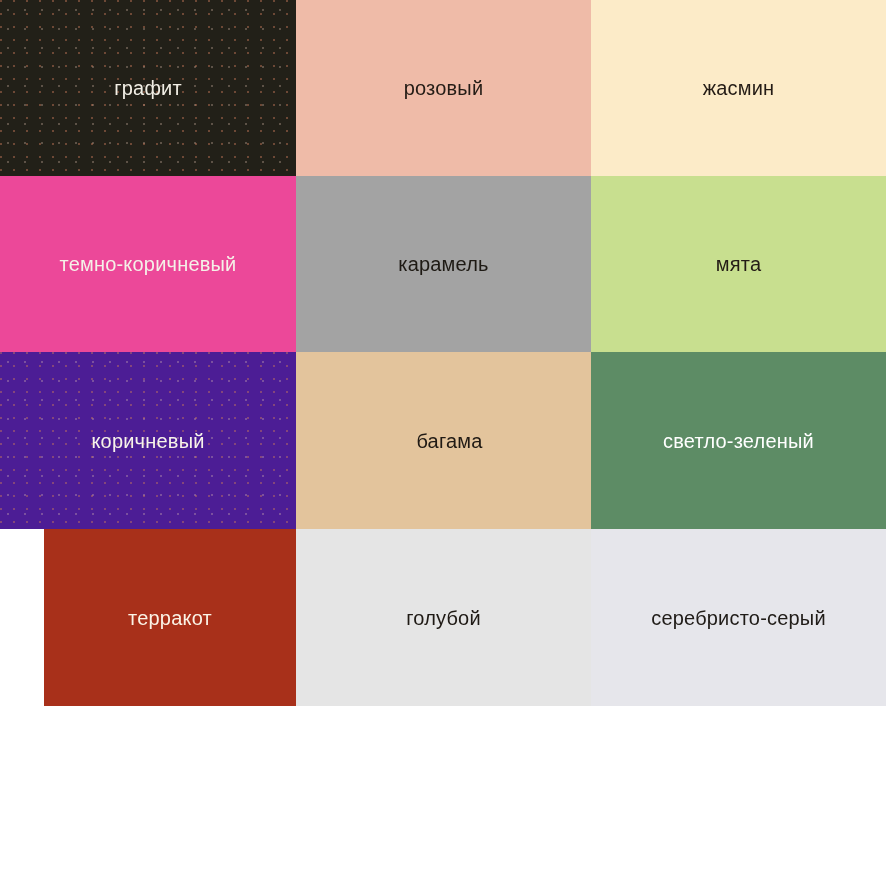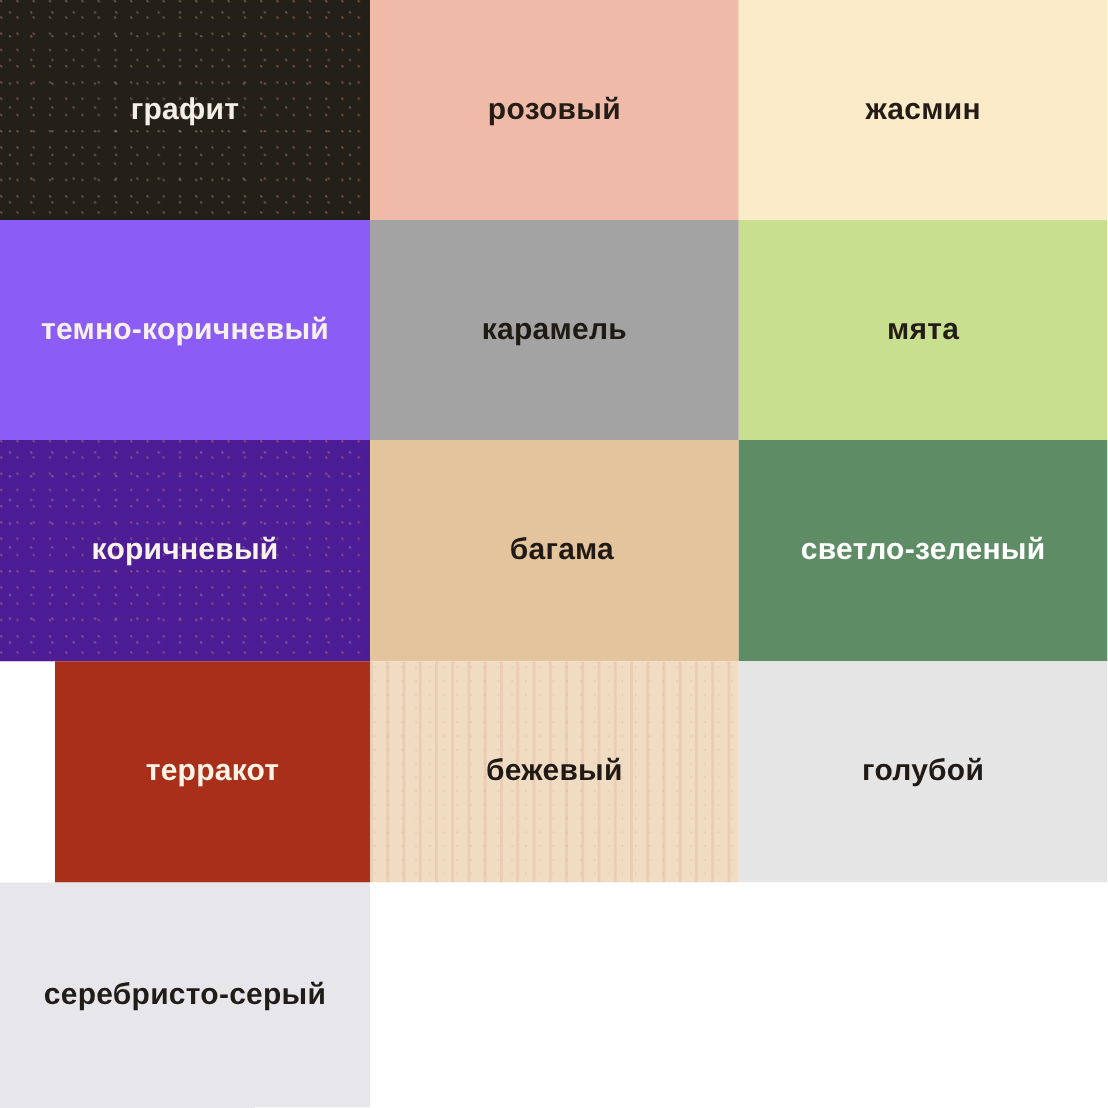--- a/index.html
+++ b/index.html
@@ -29,26 +29,26 @@
     display: flex;
     align-items: center;
     justify-content: center;
     box-sizing: border-box;
     overflow: hidden;
   }
 
   .swatch-label {
     position: relative;
     z-index: 2;
-    font-size: 24px;
+    font-size: 20px;
     line-height: 1.1;
     letter-spacing: 0.2px;
     text-align: center;
     white-space: nowrap;
-    font-weight: 700;
+    font-weight: 400;
   }
 
   
   .swatch.tex-dots::before {
     content: "";
     position: absolute;
     inset: 0;
     z-index: 1;
     pointer-events: none;
     background-image:
@@ -81,44 +81,41 @@
 <div id="palette-grid">
     <div class="swatch tex-dots" style="background: rgb(34, 32, 24);">
       <span class="swatch-label" style="color: rgb(242, 239, 230);">графит</span>
     </div>
     <div class="swatch" style="background: rgb(239, 187, 168);">
       <span class="swatch-label" style="color: rgb(36, 28, 22);">розовый</span>
     </div>
     <div class="swatch" style="background: rgb(252, 235, 200);">
       <span class="swatch-label" style="color: rgb(36, 28, 22);">жасмин</span>
     </div>
-    <div class="swatch" style="background: #8b5cf6;">
+    <div class="swatch" style="background: #ec4899;">
       <span class="swatch-label" style="color: rgb(245, 241, 232);">темно-коричневый</span>
     </div>
     <div class="swatch" style="background: #a3a3a3;">
       <span class="swatch-label" style="color: rgb(30, 26, 20);">карамель</span>
     </div>
     <div class="swatch" style="background: rgb(200, 223, 143);">
       <span class="swatch-label" style="color: rgb(36, 28, 22);">мята</span>
     </div>
     <div class="swatch tex-dots" style="background: #4c1d95;">
       <span class="swatch-label" style="color: rgb(247, 243, 234);">коричневый</span>
     </div>
     <div class="swatch" style="background: rgb(227, 196, 156);">
       <span class="swatch-label" style="color: rgb(32, 26, 20); margin-left: 12px;">багама</span>
     </div>
     <div class="swatch" style="background: rgb(93, 140, 101);">
       <span class="swatch-label" style="color: rgb(255, 255, 255);">светло-зеленый</span>
     </div>
     <div class="swatch" style="background: rgb(168, 48, 26); margin-left: 44px;">
       <span class="swatch-label" style="color: rgb(251, 243, 230);">терракот</span>
     </div>
-    <div class="swatch tex-dash" style="background: rgb(240, 220, 194);">
-      <span class="swatch-label" style="color: rgb(31, 26, 21);">бежевый</span>
-    </div>
     <div class="swatch" style="background: #e5e5e5;">
       <span class="swatch-label" style="color: rgb(31, 26, 21);">голубой</span>
     </div>
     <div class="swatch" style="background: rgb(230, 230, 235);">
       <span class="swatch-label" style="color: rgb(32, 28, 24);">серебристо-серый</span>
     </div>
     <div class="swatch empty"></div>
     <div class="swatch empty"></div>
   </div>
 

